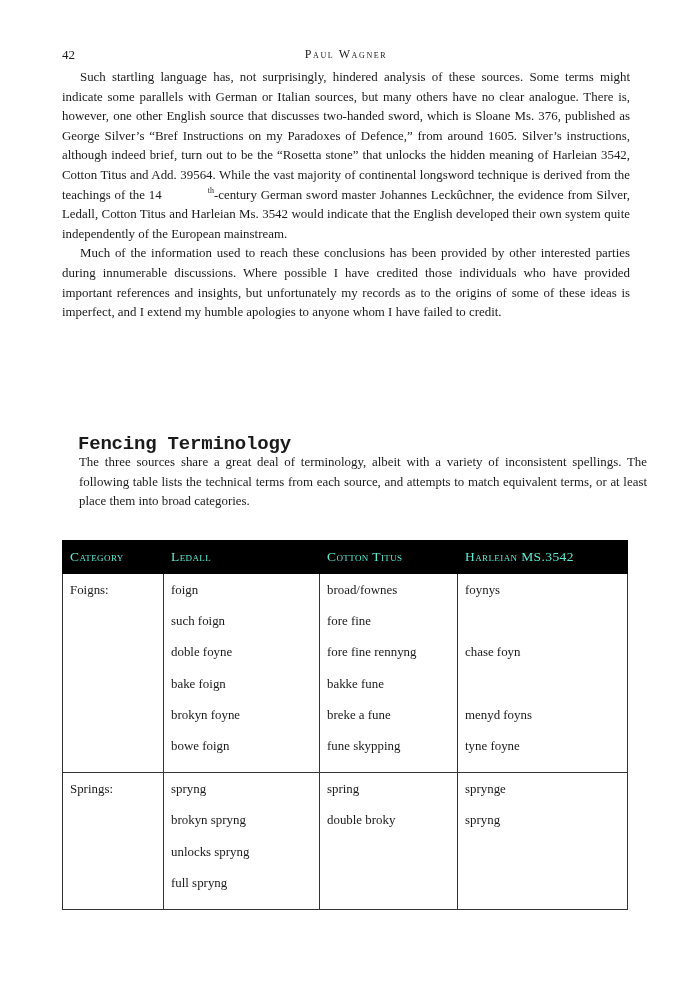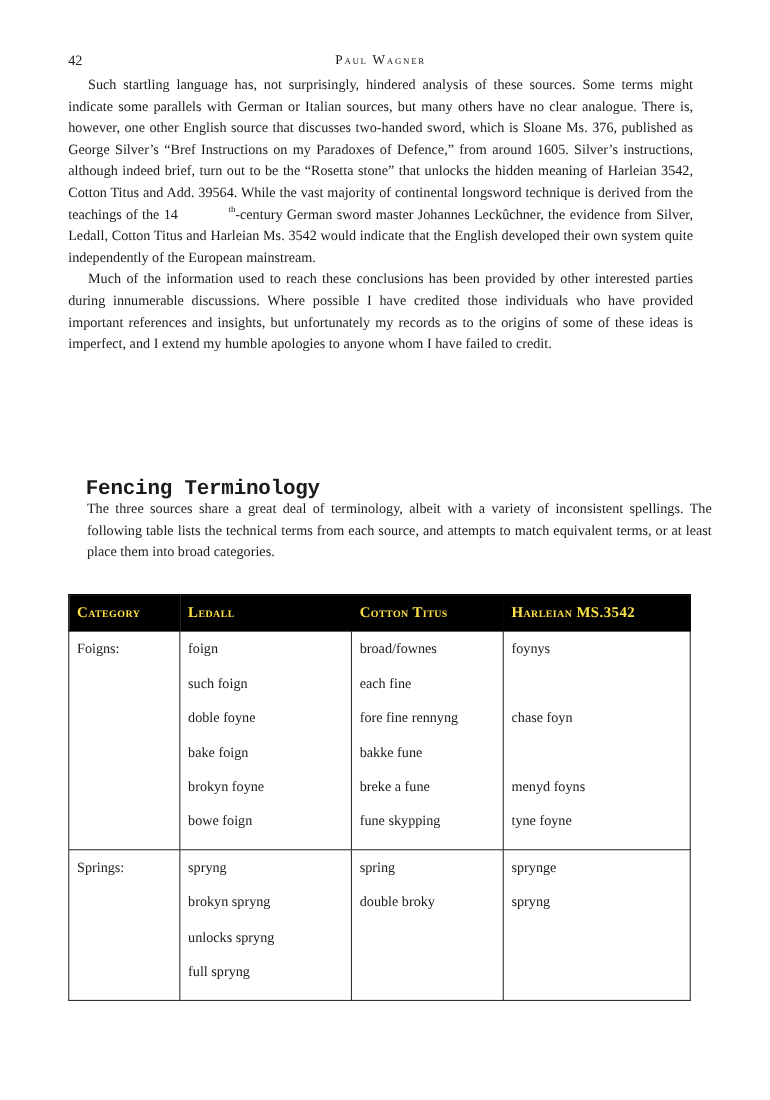--- a/index.html
+++ b/index.html
@@ -14,21 +14,21 @@
   .body-text { position: absolute; top: 68px; left: 0; width: 568px; font-size: 12.9px; line-height: 19.6px; text-align: justify; }
   .body-text p { margin: 0; text-indent: 18px; hyphens: auto; }
   .body-text sup { font-size: 8px; line-height: 0; padding-left: 46px; }
   .section-heading { position: absolute; top: 433px; left: 16px; margin: 0; font-size: 19px; font-weight: bold; letter-spacing: -0.2px; font-family: Liberation Mono, monospace; }
   .intro { position: absolute; top: 436px; left: 0; width: 568px; font-size: 12.9px; line-height: 19.6px; text-align: justify; margin: 17px; }
   table.terms {
     position: absolute; left: 62px; top: 540px; width: 565px; border-collapse: collapse;
     font-size: 12.9px; table-layout: fixed;
   }
   table.terms th {
-    background: #000; color: #fde047; text-align: left; font-variant: small-caps; font-weight: bold;
+    background: #000; color: #5eead4; text-align: left; font-variant: small-caps; font-weight: normal;
     font-size: 13.5px; letter-spacing: 0.4px; height: 32px; padding: 0 0 0 7px; border: 1px solid #000;
   }
   table.terms td { vertical-align: top; padding: 6px 0 5px 7px; border-left: 1.5px solid #333; border-right: 1.5px solid #333; border-radius: 26px; }
   table.terms tr.group td { border-bottom: 1.5px solid #333; }
   .term-line { display: block; height: 31.2px; line-height: 20px; }
   .col-cat { width: 101px; }
   .col-ledall { width: 156px; }
   .col-cotton { width: 138px; }
   .col-harl { width: 170px; }
 </style>
@@ -73,21 +73,21 @@
         <td>
           <span class="term-line">foign</span>
           <span class="term-line">such foign</span>
           <span class="term-line">doble foyne</span>
           <span class="term-line">bake foign</span>
           <span class="term-line">brokyn foyne</span>
           <span class="term-line">bowe foign</span>
         </td>
         <td>
           <span class="term-line">broad/fownes</span>
-          <span class="term-line">each fine</span>
+          <span class="term-line">fore fine</span>
           <span class="term-line">fore fine rennyng</span>
           <span class="term-line">bakke fune</span>
           <span class="term-line">breke a fune</span>
           <span class="term-line">fune skypping</span>
         </td>
         <td>
           <span class="term-line">foynys</span>
           <span class="term-line"></span>
           <span class="term-line">chase foyn</span>
           <span class="term-line"></span>

